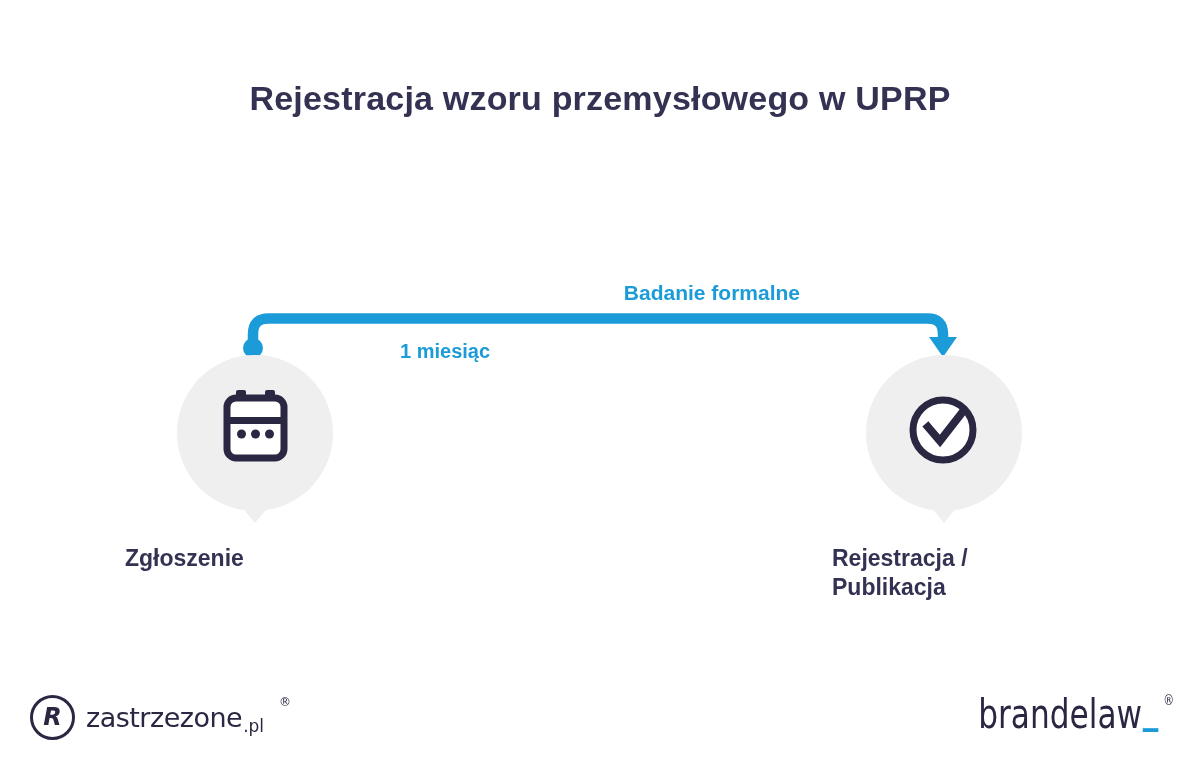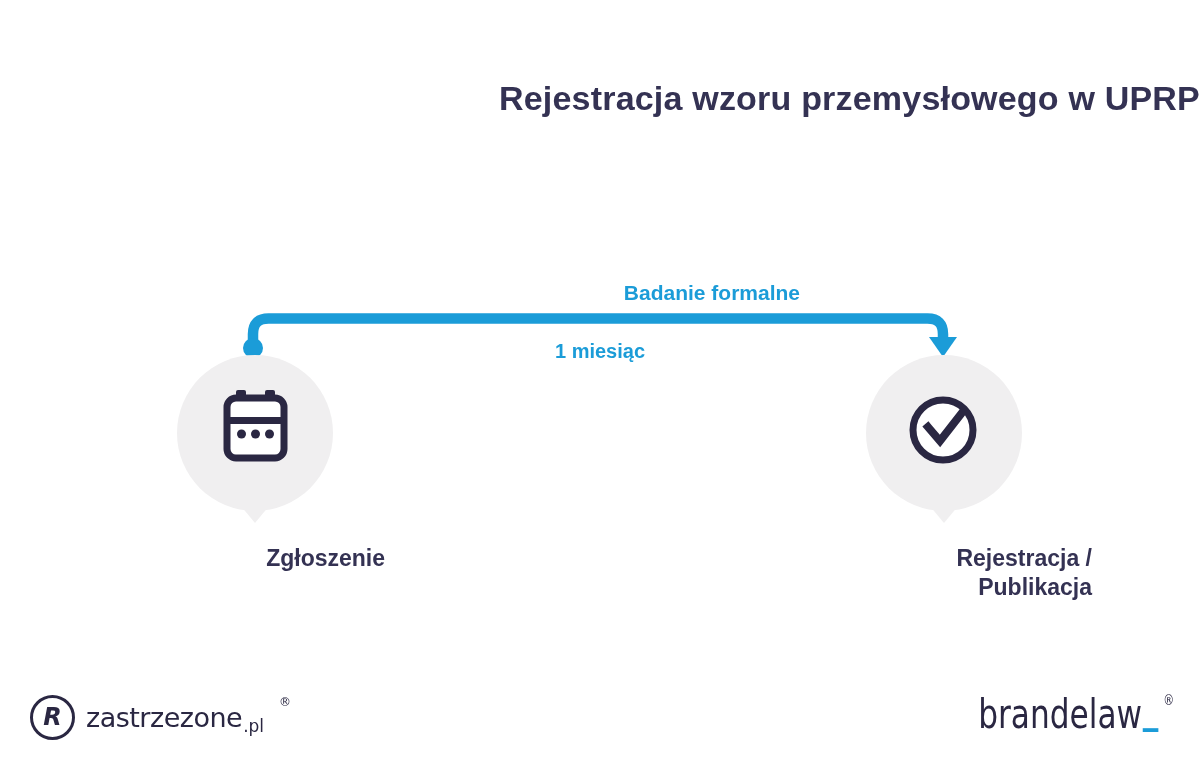--- a/index.html
+++ b/index.html
@@ -16,21 +16,21 @@
     height: 766px;
     background: #ffffff;
     overflow: hidden;
     font-family: "Liberation Sans", sans-serif;
   }
   .page-title {
     position: absolute;
     top: 79px;
     left: 0;
     width: 100%;
-    text-align: right;
+    text-align: center;
     font-size: 34px;
     font-weight: bold;
     color: var(--navy);
     letter-spacing: 0.2px;
   }
   .diagram-svg {
     position: absolute;
     left: 0;
     top: 0;
     width: 1200px;
@@ -44,30 +44,30 @@
     text-align: right;
     font-size: 21px;
     font-weight: bold;
     color: var(--teal);
   }
   .duration-label {
     position: absolute;
     top: 340px;
     left: 400px;
     width: 400px;
-    text-align: center;
+    text-align: left;
     font-size: 20px;
     font-weight: bold;
     color: var(--teal);
   }
   .step-label {
     position: absolute;
     top: 544px;
     width: 260px;
-    text-align: right;
+    text-align: left;
     font-size: 23px;
     font-weight: bold;
     color: var(--navy);
     line-height: 29px;
   }
   .step-label--start { left: 125px; }
   .step-label--end   { left: 832px; }
   .step-label span { display: block; }
 
   

